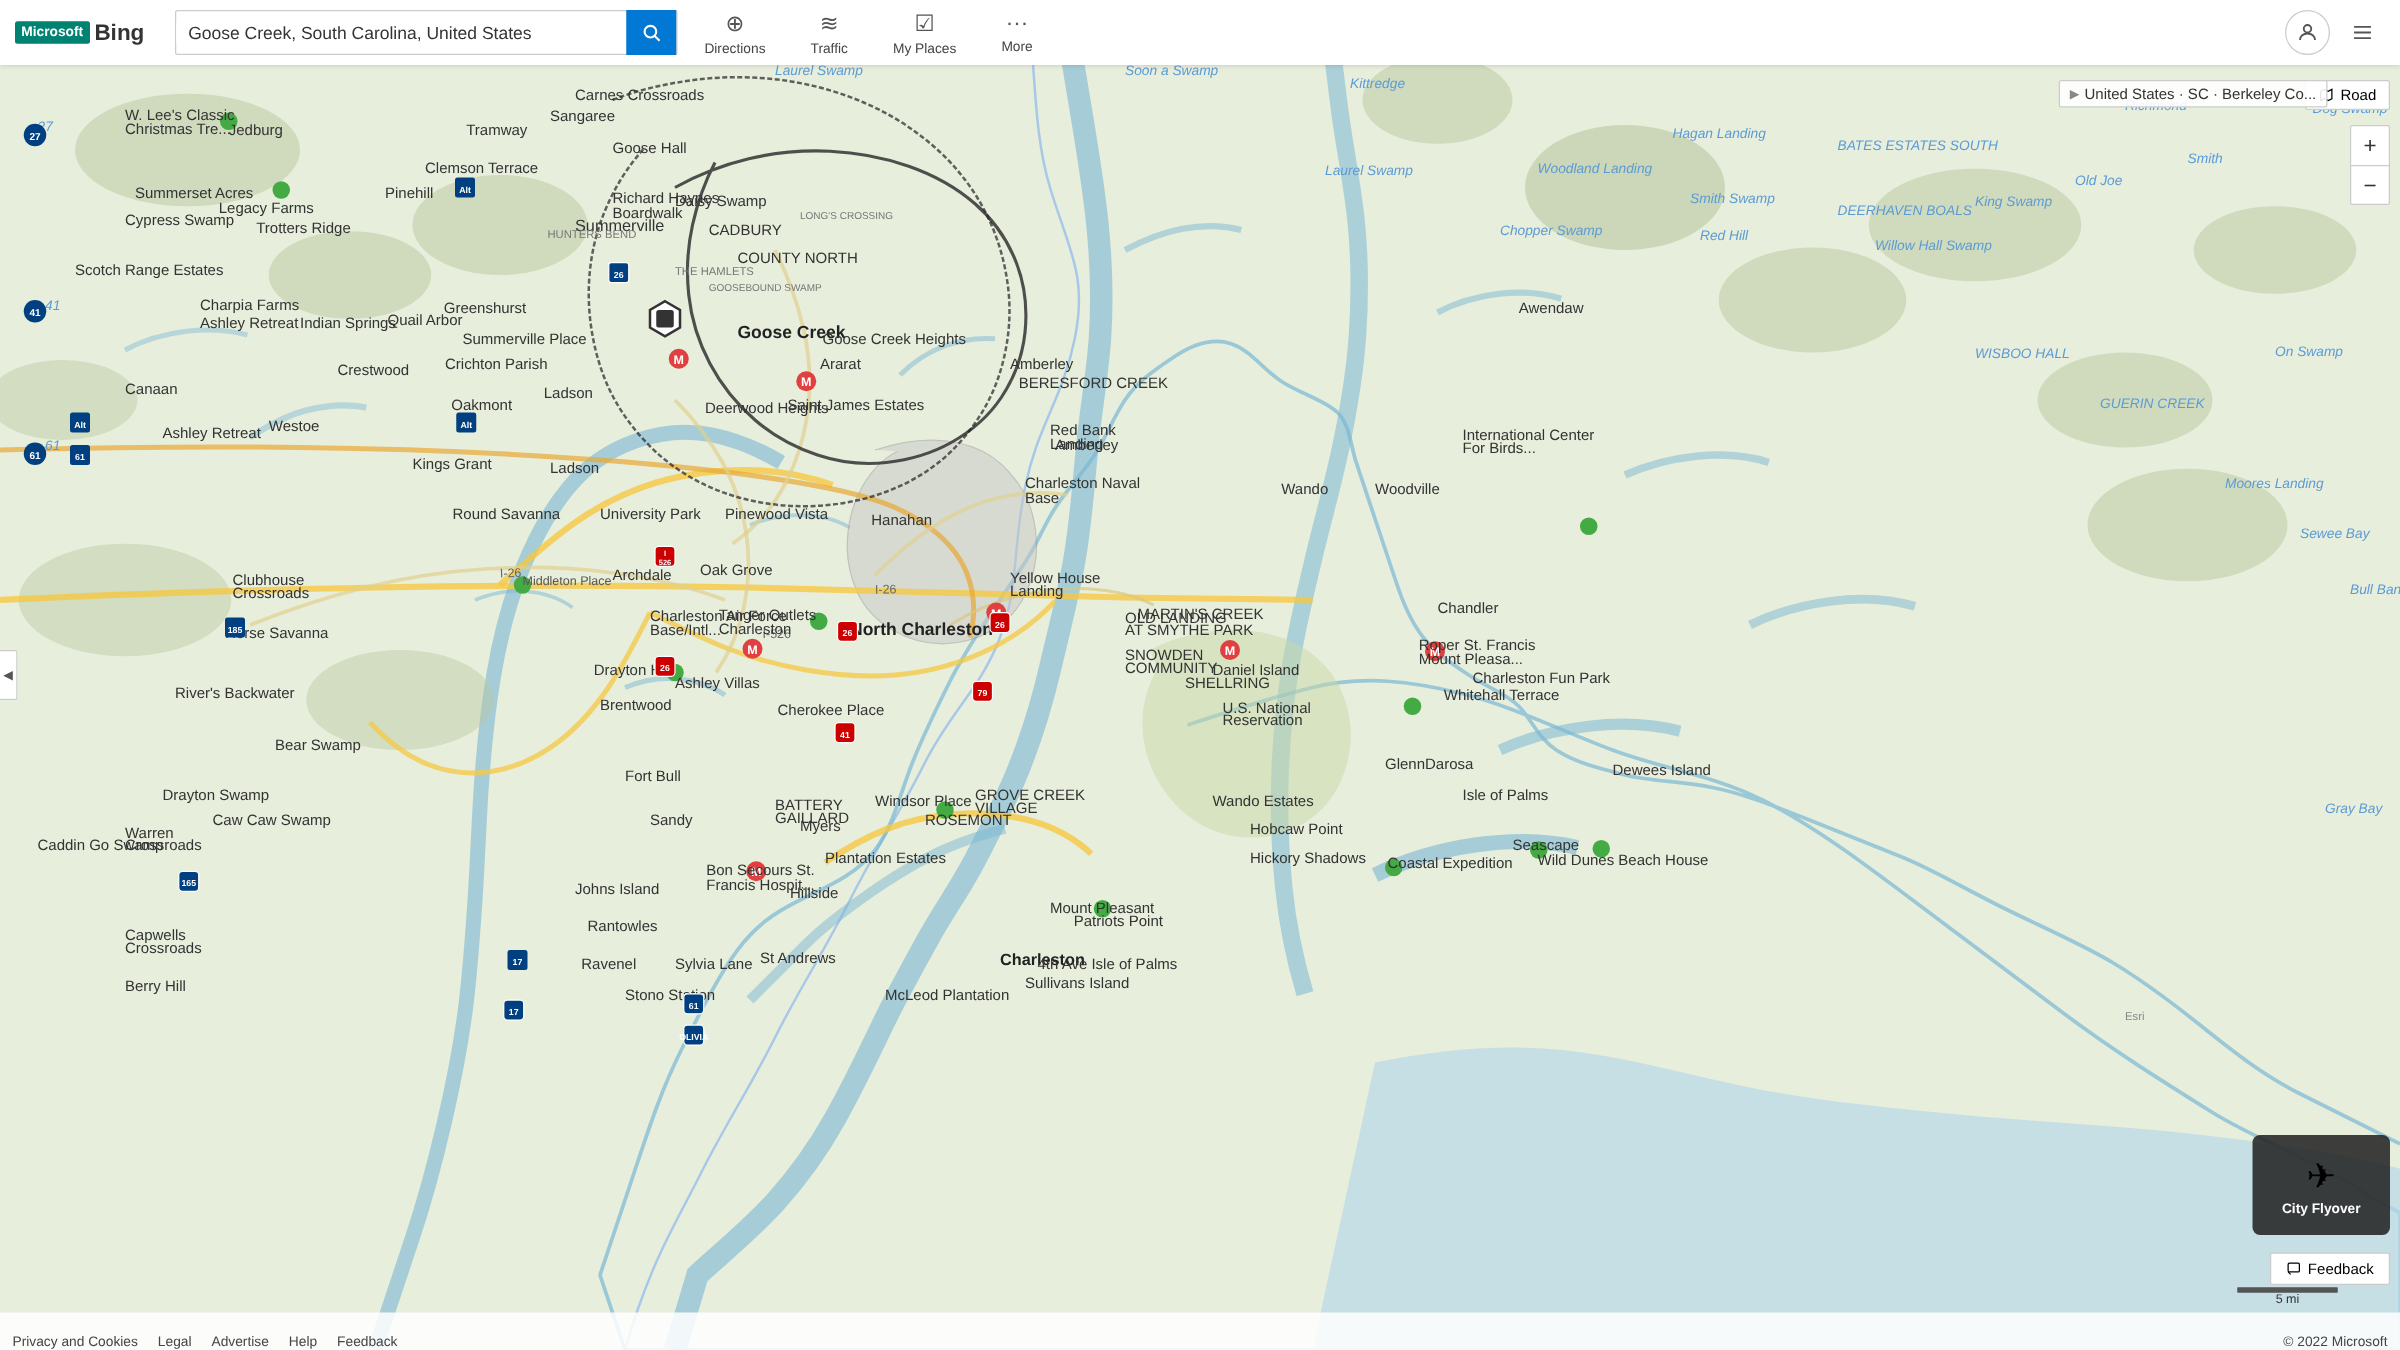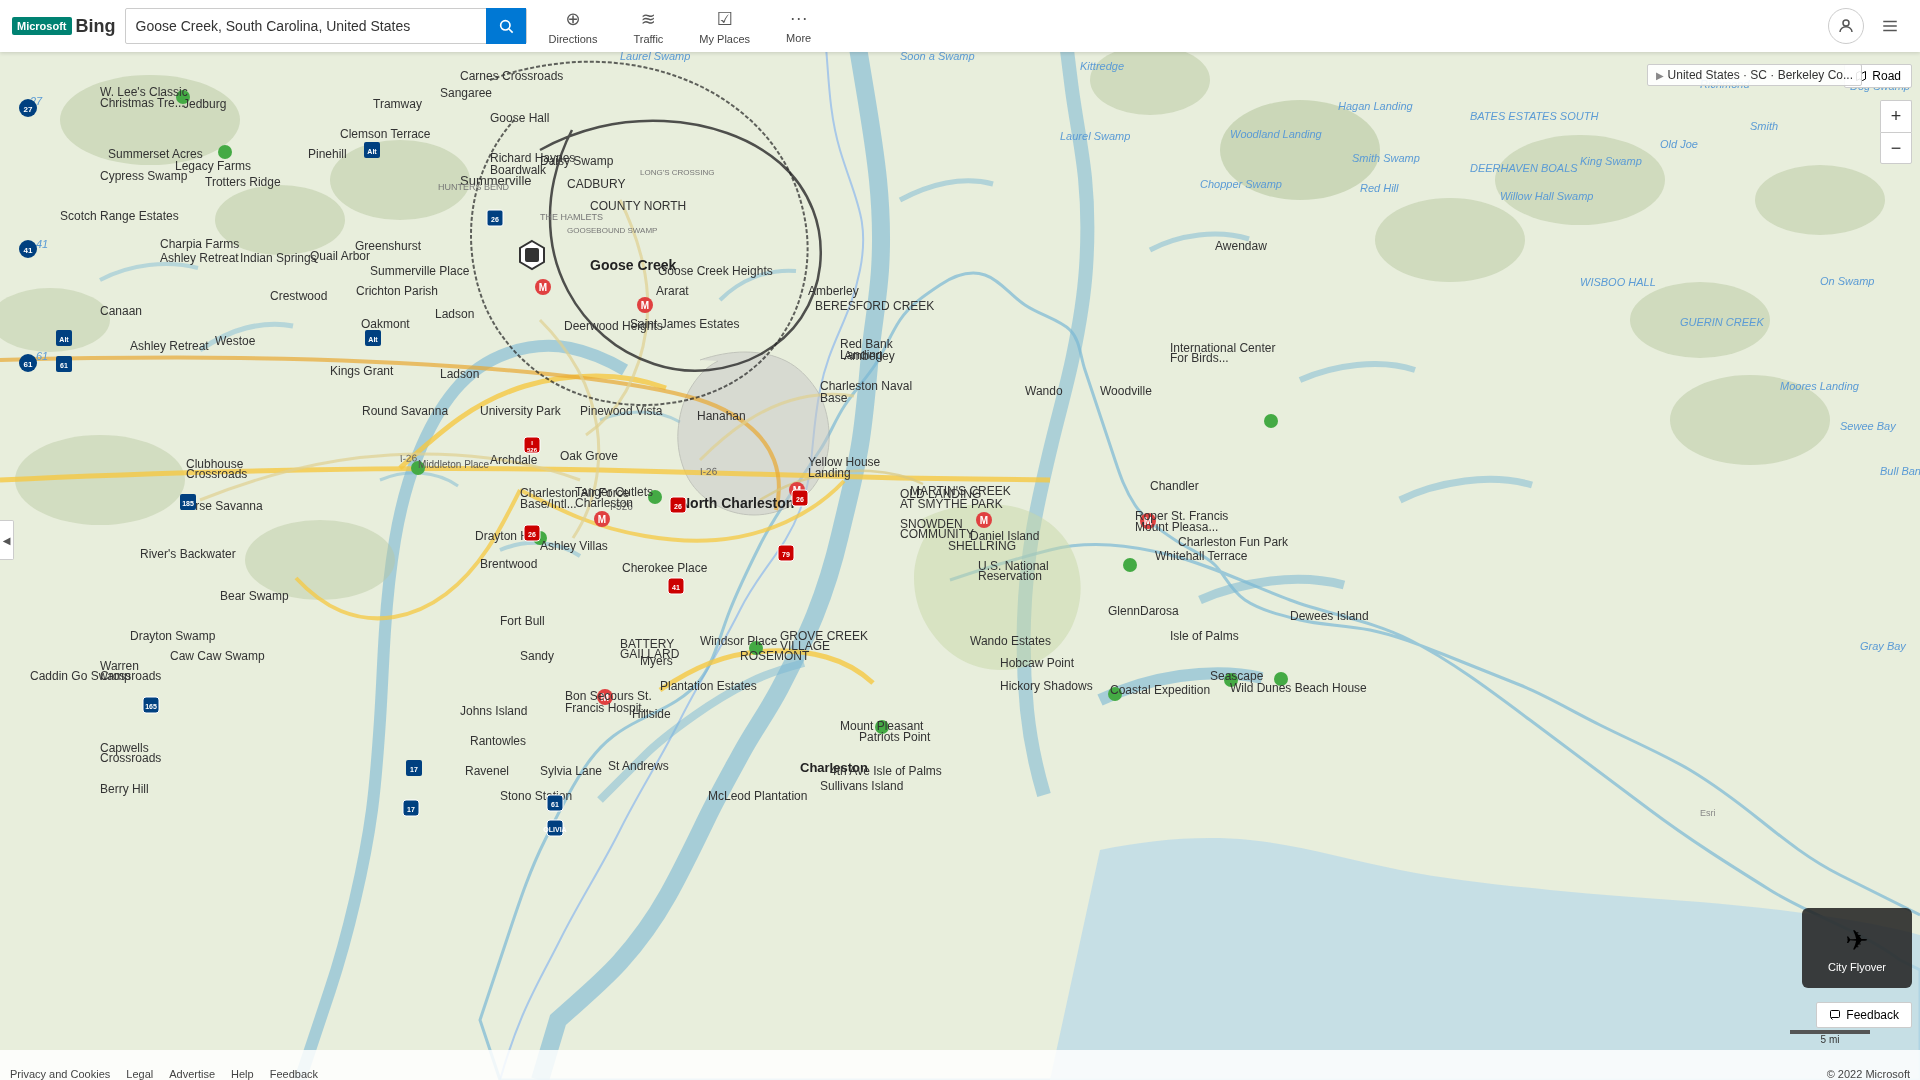--- a/index.html
+++ b/index.html
@@ -28,21 +28,21 @@
       display: flex;
       align-items: center;
       padding: 0 12px;
       box-shadow: 0 1px 4px rgba(0,0,0,0.15);
       z-index: 100;
       gap: 8px;
     }
 
     #bing-logo {
       display: flex; align-items: center;
-      margin-right: 1px;
+      margin-right: 16px;
       cursor: pointer;
     }
     #bing-logo .logo-box {
       background: #008272;
       color: #fff;
       font-size: 11px;
       font-weight: bold;
       padding: 3px 5px;
       border-radius: 2px;
       margin-right: 4px;
@@ -181,21 +181,21 @@
       background: rgba(30,30,30,0.85);
       border-radius: 6px;
       width: 110px; height: 80px;
       display: flex; flex-direction: column;
       align-items: center; justify-content: center;
       z-index: 50;
       cursor: pointer;
       gap: 4px;
     }
     #city-flyover .flyover-icon { font-size: 28px; }
-    #city-flyover .flyover-label { color: #fff; font-size: 11px; }
+    #city-flyover .flyover-label { color: #fff; font-size: 11px; font-weight: bold; }
 
     
     #feedback-btn {
       position: absolute;
       bottom: 52px; right: 8px;
       background: #fff;
       border: 1px solid #ccc;
       border-radius: 2px;
       padding: 5px 12px;
       font-size: 12px;

